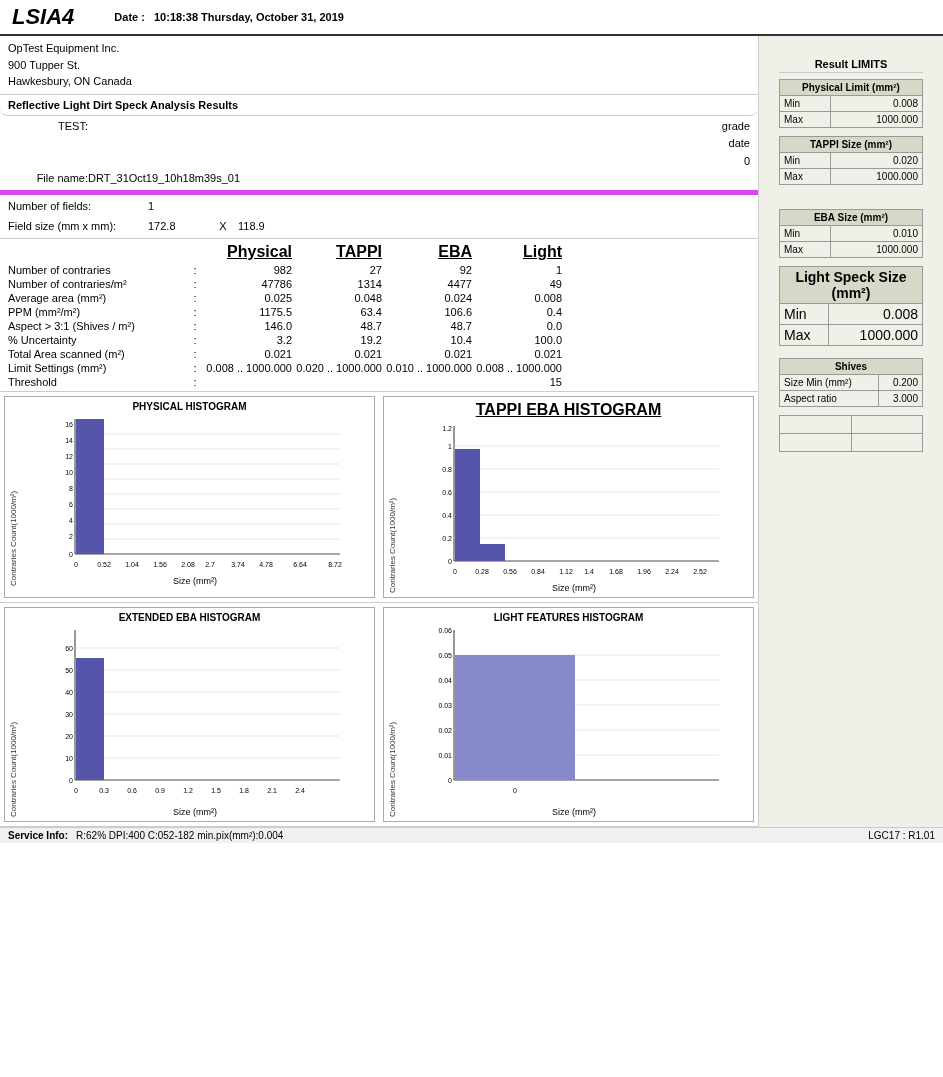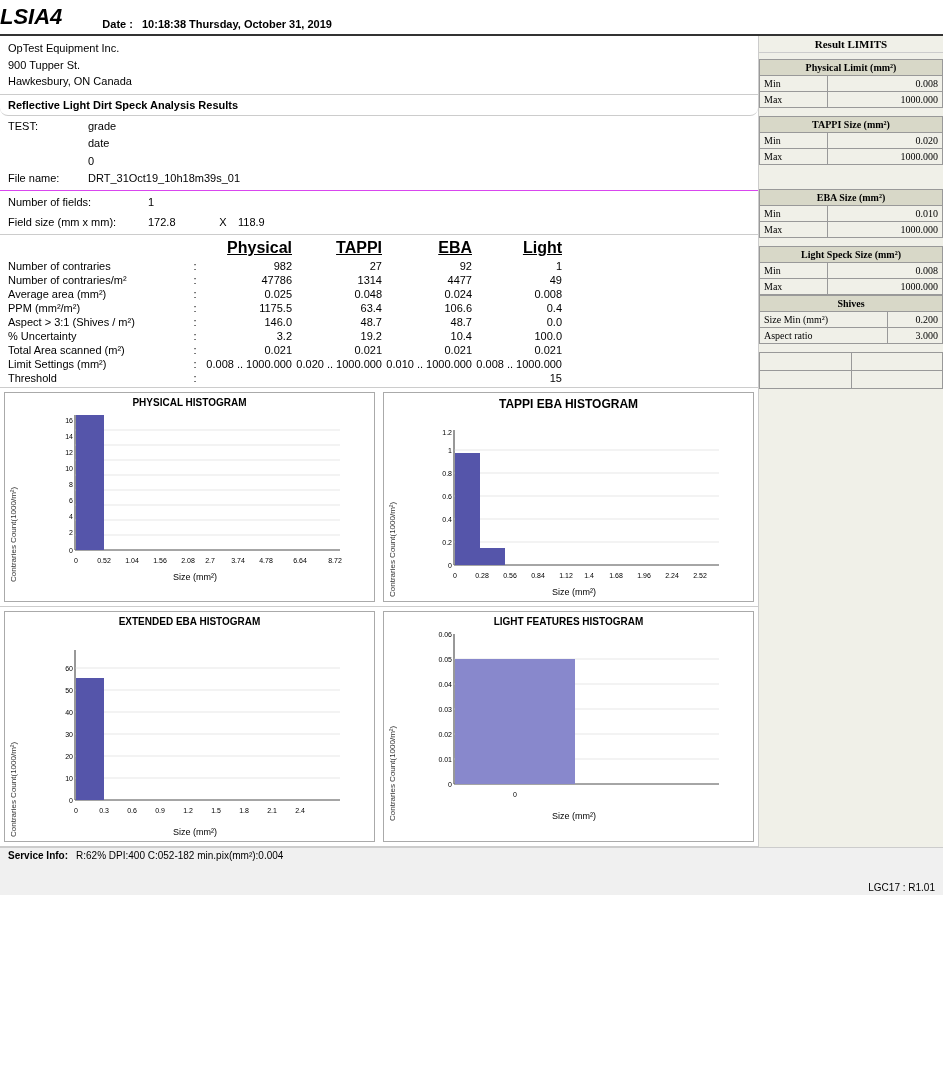--- a/index.html
+++ b/index.html
@@ -1,18 +1,18 @@
 <!DOCTYPE html>
 <html><head>
   <meta charset="utf-8">
   <style>
     * { margin: 0; padding: 0; box-sizing: border-box; }
     body { font-family: Arial, sans-serif; font-size: 11px; background: #fff; width: 943px; min-height: 1077px; position: relative; }
     
-    .header { border-bottom: 2px solid #333; display: flex; align-items: flex-end; padding: 4px 0; }
+    .header { border-bottom: 2px solid #333; display: flex; align-items: center; padding: 4px 12px; }
     .header-title { font-size: 22px; font-weight: bold; font-style: italic; flex: 0 0 auto; margin-right: 40px; }
     .header-date { font-size: 11px; }
     .header-date span { font-weight: bold; margin-right: 6px; }
     
     .company-info { padding: 4px 8px; border-bottom: 1px solid #ccc; font-size: 11px; line-height: 1.5; }
     
     .section-title { padding: 4px 8px; border-bottom: 1px solid #ccc; font-size: 11px; font-weight: bold; border-radius: 8px; }
     .test-row { display: flex; font-size: 11px; line-height: 1.6; }
     .test-label { width: 80px; }
     .test-value { flex: 1; }
@@ -59,21 +59,21 @@
       <div class="company-info">
         <div>OpTest Equipment Inc.</div>
         <div>900 Tupper St.</div>
         <div>Hawkesbury, ON Canada</div>
       </div>
 
       <div class="section-title">
         <span>Reflective Light     Dirt Speck Analysis Results</span>
       </div>
 
-      <div style="padding: 2px 8px; border-bottom: 1px solid #d946ef;">
+      <div style="padding: 2px 8px; border-bottom: 5px solid #d946ef; text-align: right;">
         <div class="test-row">
           <div class="test-label">TEST:</div>
           <div class="test-value">
             <div>grade</div>
             <div>date</div>
             <div>0</div>
           </div>
         </div>
         <div class="test-row">
           <div class="test-label">File name:</div>
@@ -225,21 +225,21 @@
                   <text x="221" y="153" font-size="7" text-anchor="middle">4.78</text>
                   <text x="255" y="153" font-size="7" text-anchor="middle">6.64</text>
                   <text x="290" y="153" font-size="7" text-anchor="middle">8.72</text>
                 </svg>
                 <div style="text-align:center; font-size:9px;">Size (mm²)</div>
               </div>
             </div>
           </div>
 
           <div style="flex:1; border:1px solid #aaa; margin:4px; padding:4px;">
-            <div style="text-align:center; font-size:12px; font-weight:bold; margin-bottom:14px;">TAPPI EBA HISTOGRAM</div>
+            <div style="text-align:center; font-size:16px; font-weight:bold; margin-bottom:2px;text-decoration:underline;">TAPPI EBA HISTOGRAM</div>
             <div style="display:flex; align-items:stretch;">
               <div style="writing-mode:vertical-rl; transform:rotate(180deg); font-size:8px; margin-right:2px; white-space:nowrap; color:#333;">Contraries Count(1000/m²)</div>
               <div style="flex:1;">
                 <svg width="100%" height="160" viewBox="0 0 300 160">
                   <line x1="30" y1="5" x2="30" y2="140" stroke="#333" stroke-width="1"></line>
                   <line x1="30" y1="140" x2="295" y2="140" stroke="#333" stroke-width="1"></line>
                   <text x="28" y="143" font-size="7" text-anchor="end">0</text>
                   <text x="28" y="120" font-size="7" text-anchor="end">0.2</text>
                   <text x="28" y="97" font-size="7" text-anchor="end">0.4</text>
                   <text x="28" y="74" font-size="7" text-anchor="end">0.6</text>
@@ -271,21 +271,21 @@
               </div>
             </div>
           </div>
         </div>
       </div>
 
       <div class="histograms-section">
         <div style="display:flex;">
 
           <div style="flex:1; border:1px solid #aaa; margin:4px; padding:4px;">
-            <div style="text-align:center; font-size:10px; font-weight:bold; margin-bottom:18px;">EXTENDED  EBA HISTOGRAM</div>
+            <div style="text-align:center; font-size:10px; font-weight:bold; margin-bottom:2px;">EXTENDED  EBA HISTOGRAM</div>
             <div style="display:flex; align-items:stretch;">
               <div style="writing-mode:vertical-rl; transform:rotate(180deg); font-size:8px; margin-right:2px; white-space:nowrap; color:#333;">Contraries Count(1000/m²)</div>
               <div style="flex:1;">
                 <svg width="100%" height="180" viewBox="0 0 300 180">
                   <line x1="30" y1="5" x2="30" y2="155" stroke="#333" stroke-width="1"></line>
                   <line x1="30" y1="155" x2="295" y2="155" stroke="#333" stroke-width="1"></line>
                   <text x="28" y="158" font-size="7" text-anchor="end">0</text>
                   <text x="28" y="136" font-size="7" text-anchor="end">10</text>
                   <text x="28" y="114" font-size="7" text-anchor="end">20</text>
                   <text x="28" y="92" font-size="7" text-anchor="end">30</text>
@@ -343,21 +343,21 @@
                 </svg>
                 <div style="text-align:center; font-size:9px;">Size (mm²)</div>
               </div>
             </div>
           </div>
         </div>
       </div>
 
     </div>
 
-    <div style="width:185px; background:#f0f0e8; border-left:1px solid #ccc; padding:0;font-family:Liberation Serif, serif;">
+    <div style="width:185px; background:#f0f0e8; border-left:1px solid #ccc; padding:20px;">
       <div style="text-align:center; font-size:11px; font-weight:bold; border-bottom:1px solid #ccc; padding:2px 0; margin-bottom:6px;">Result LIMITS</div>
 
       <table class="limits-table" style="width:100%; border-collapse:collapse; font-size:10px; margin-bottom:8px;">
         <tbody>
             <tr>
               <td colspan="2" style="text-align:center; background:#d8d8c8; font-weight:bold; border:1px solid #999; padding:2px;">Physical Limit (mm²)</td>
             </tr>
         <tr>
           <td style="border:1px solid #999; padding:2px 4px;">Min</td>
           <td style="border:1px solid #999; padding:2px 4px; text-align:right;">0.008</td>
@@ -394,21 +394,21 @@
           <td style="border:1px solid #999; padding:2px 4px;">Min</td>
           <td style="border:1px solid #999; padding:2px 4px; text-align:right;">0.010</td>
         </tr>
         <tr>
           <td style="border:1px solid #999; padding:2px 4px;">Max</td>
           <td style="border:1px solid #999; padding:2px 4px; text-align:right;">1000.000</td>
         </tr>
       </tbody>
         </table>
 
-      <table class="limits-table" style="width:100%; border-collapse:collapse; font-size:10px; margin-bottom:0;border-radius:15px;">
+      <table class="limits-table" style="width:100%; border-collapse:collapse; font-size:14px; margin-bottom:12px;border-radius:15px;">
         <tbody>
             <tr>
               <td colspan="2" style="text-align:center; background:#d8d8c8; font-weight:bold; border:1px solid #999; padding:2px;">Light Speck Size (mm²)</td>
             </tr>
         <tr>
           <td style="border:1px solid #999; padding:2px 4px;">Min</td>
           <td style="border:1px solid #999; padding:2px 4px; text-align:right;">0.008</td>
         </tr>
         <tr>
           <td style="border:1px solid #999; padding:2px 4px;">Max</td>
@@ -445,15 +445,15 @@
             </tr>
       </tbody>
         </table>
     </div>
 
   </div>
 
   <div class="status-bar">
     <span style="font-weight:bold; margin-right:8px;">Service Info:</span>
     <span>R:62%  DPI:400  C:052-182  min.pix(mm²):0.004</span>
-    <span style="margin-left:auto;margin-top:32px;">LGC17 :  R1.01</span>
+    <span style="margin-left:auto;">LGC17 :  R1.01</span>
   </div>
 </div>
 
 </body></html>

